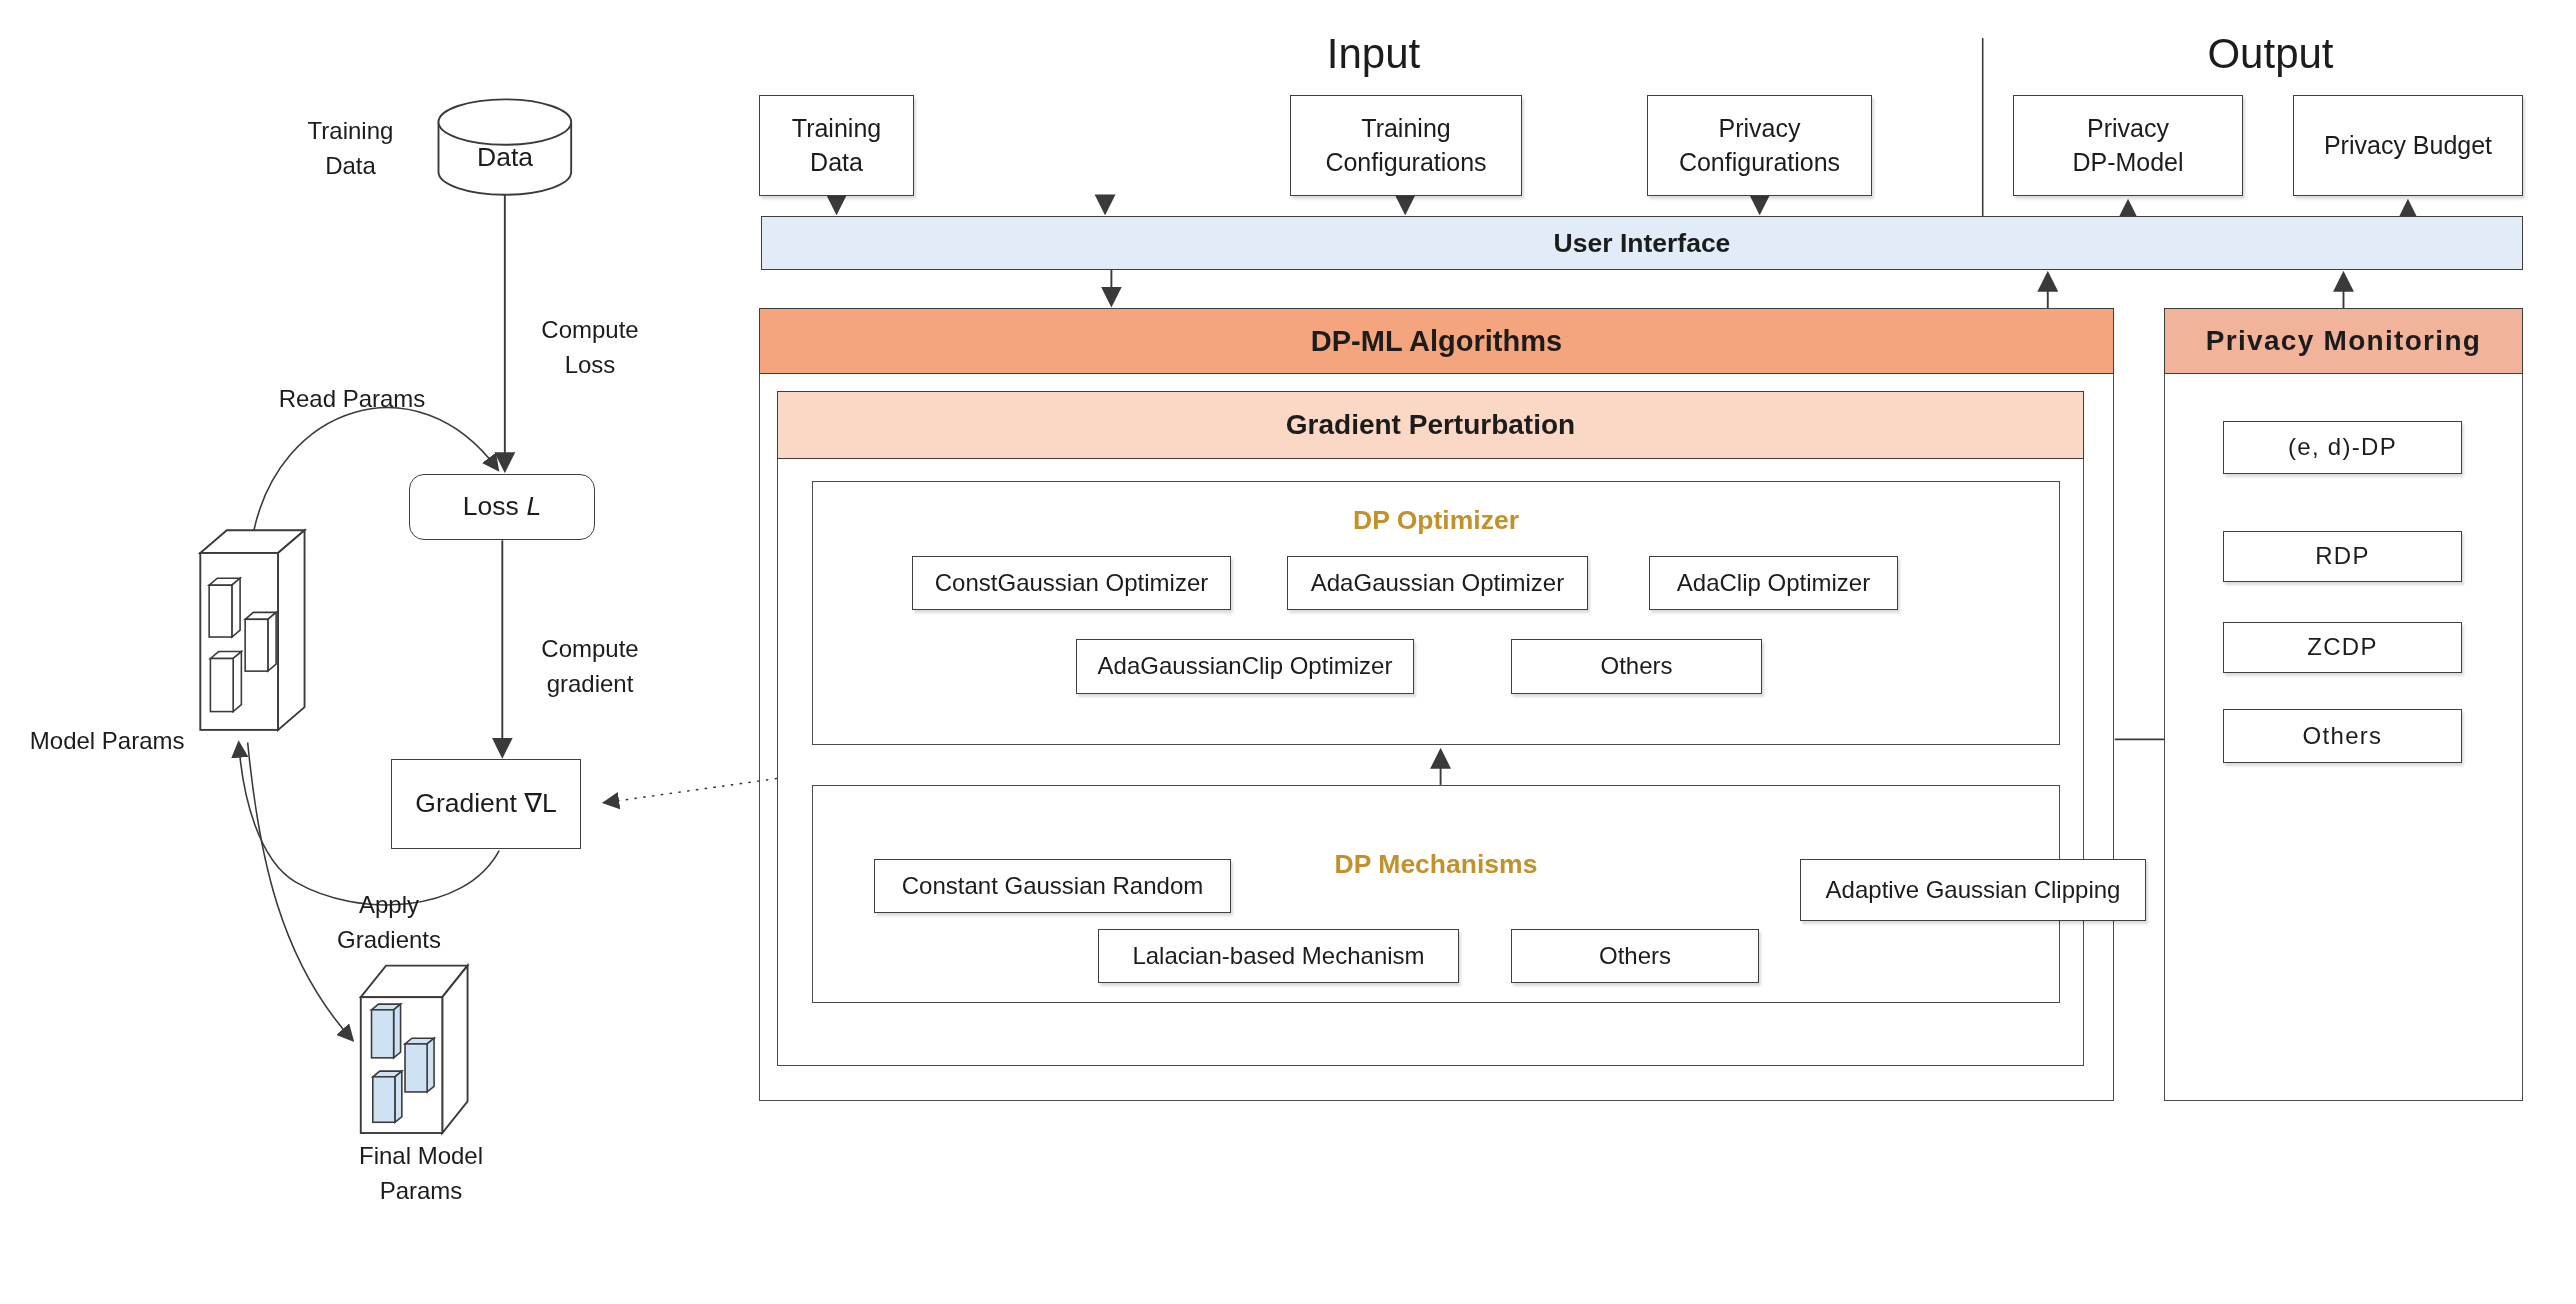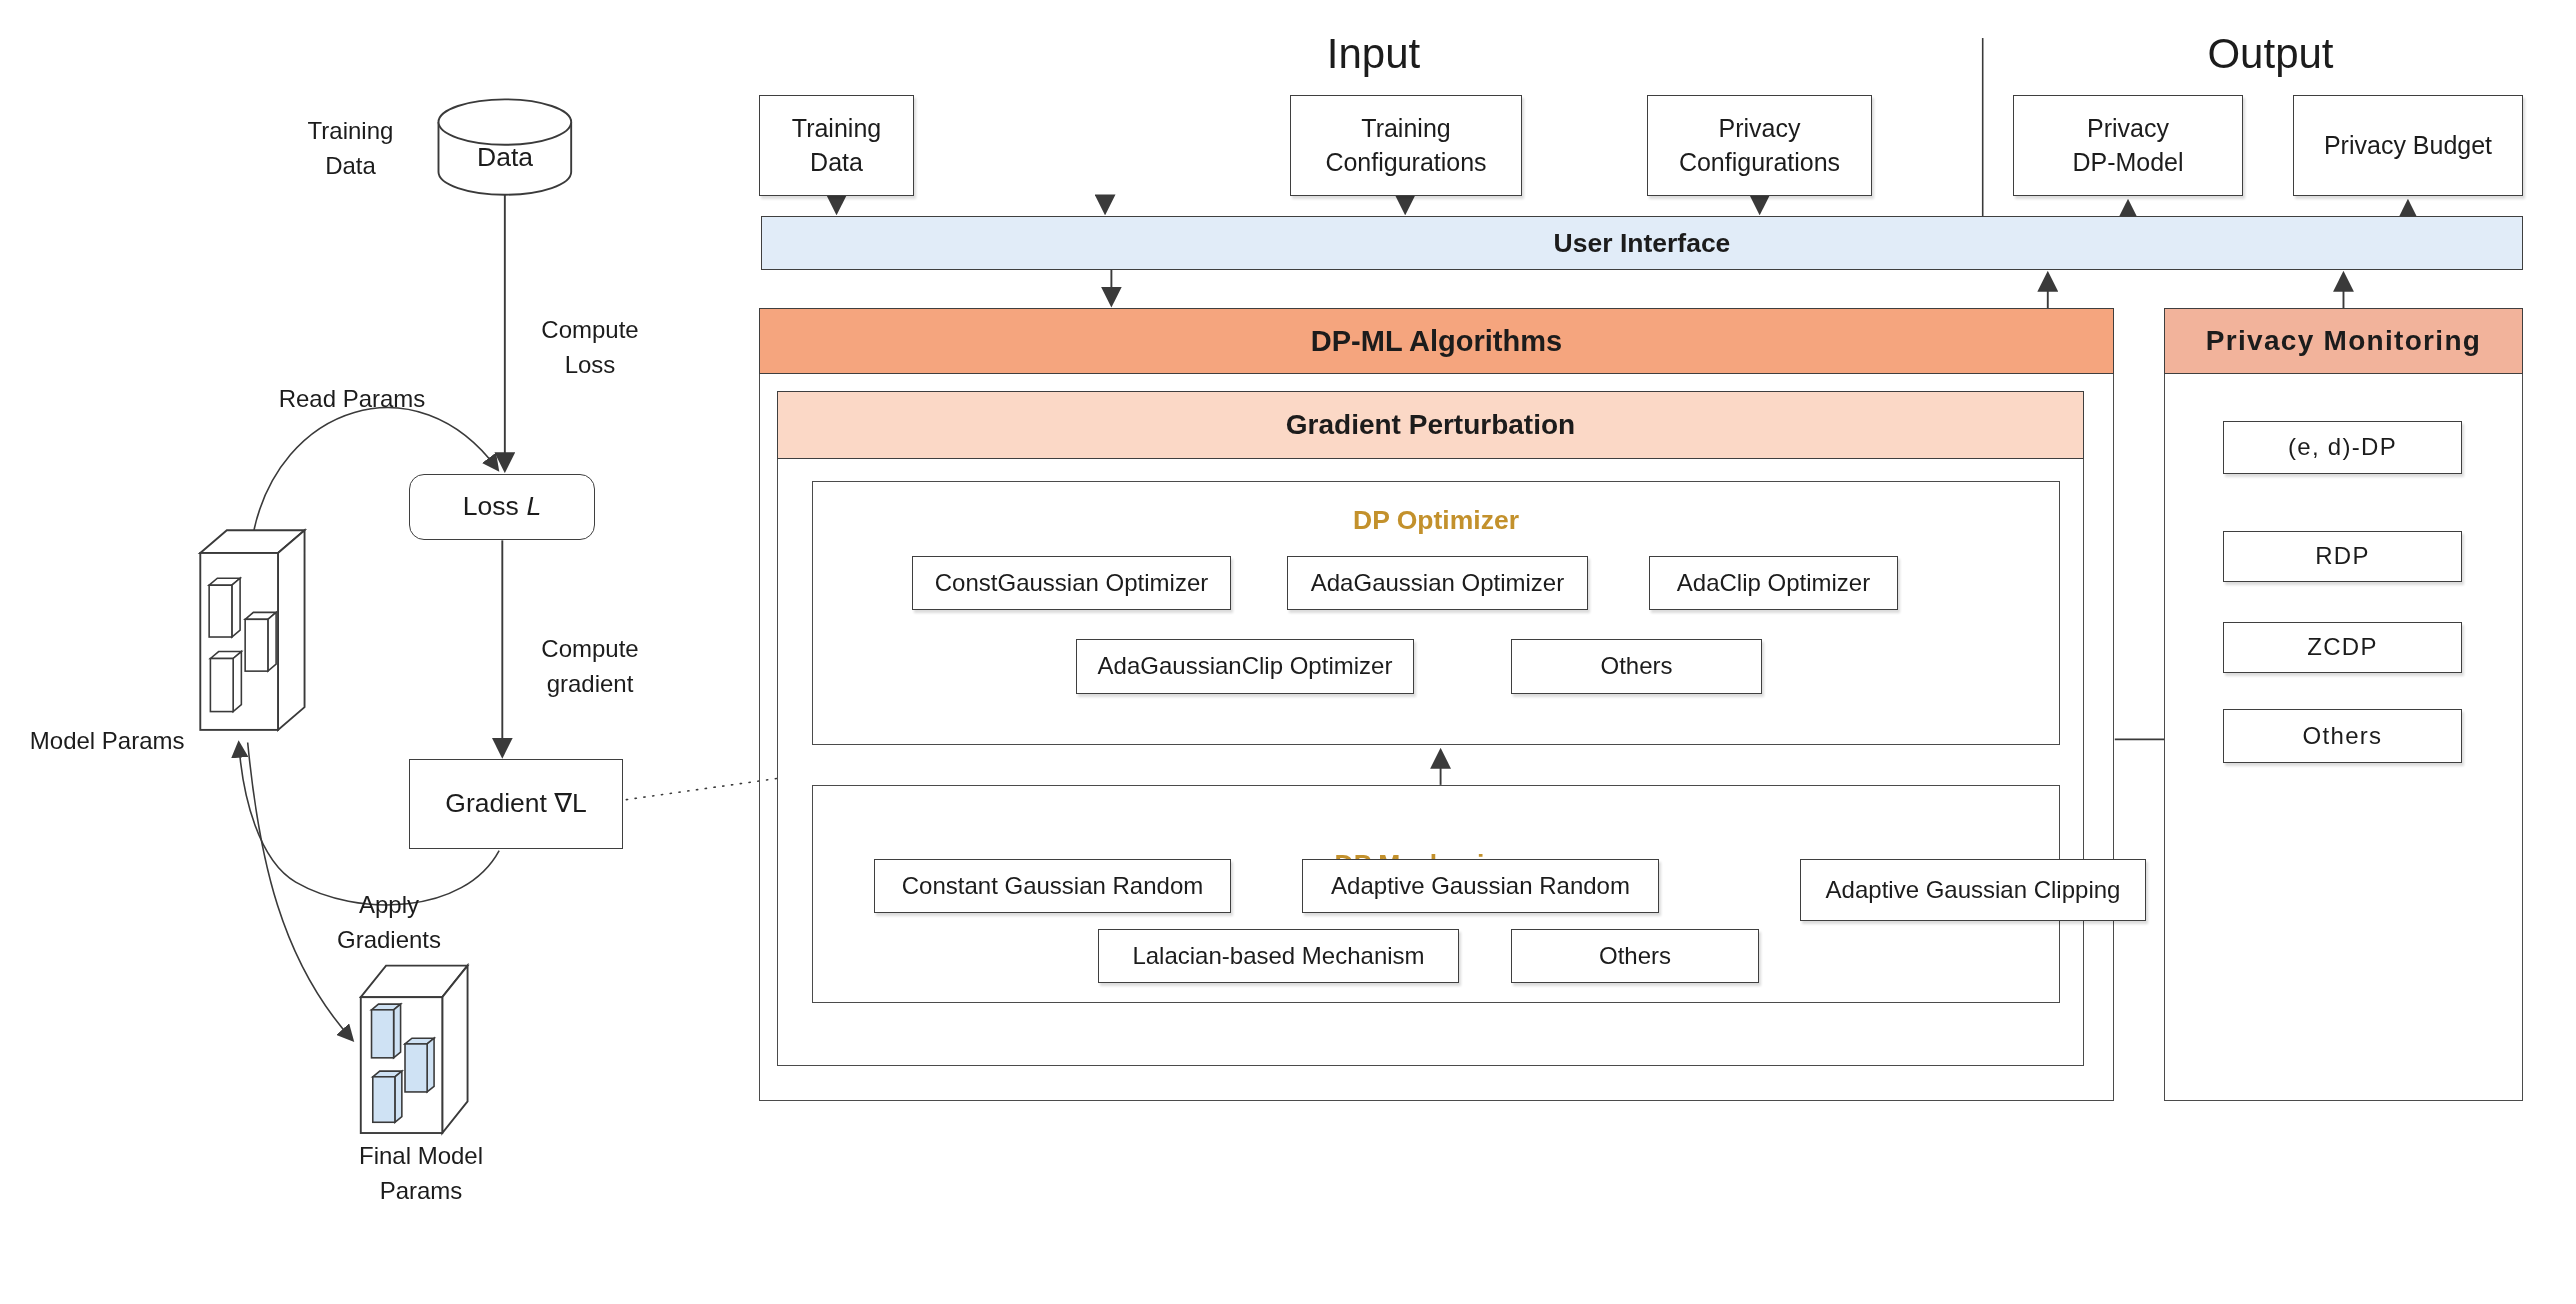--- a/index.html
+++ b/index.html
@@ -119,21 +119,21 @@
   <div class="abs lbl" style="left:251px;top:385px;width:202px;height:28.4px">Read Params</div>
 
   <div class="abs box plain rounded" style="left:409px;top:474px;width:186px;height:66px">
     <span>Loss</span>
     <span class="it">L</span>
   </div>
 
   <div class="abs lbl" style="left:511px;top:632px;width:158px;height:70px">Compute
 gradient</div>
 
-  <div class="abs box plain" style="left:409px;top:759px;width:214px;height:90px;font-size:26.5px">Gradient ∇L</div>
+  <div class="abs box plain" style="left:391px;top:759px;width:190px;height:90px;font-size:26.5px">Gradient ∇L</div>
 
   <div class="abs lbl" style="left:17.7px;top:727px;width:179px;height:28.4px">Model Params</div>
 
   <div class="abs lbl" style="left:310px;top:888px;width:158px;height:70px">Apply
 Gradients</div>
 
   <div class="abs lbl" style="left:322px;top:1139px;width:198px;height:70px">Final Model
 Params</div>
 
   <div class="abs title" style="left:1266px;top:25px;width:215px;height:57px">Input</div>
@@ -161,21 +161,20 @@
   <div class="abs gold" style="left:812px;top:504px;width:1248px;height:32px">DP Optimizer</div>
   <div class="abs box item" style="left:912px;top:556px;width:319px;height:54px">ConstGaussian Optimizer</div>
   <div class="abs box item" style="left:1287px;top:556px;width:301px;height:54px">AdaGaussian Optimizer</div>
   <div class="abs box item" style="left:1649px;top:556px;width:249px;height:54px">AdaClip Optimizer</div>
   <div class="abs box item" style="left:1076px;top:639px;width:338px;height:55px">AdaGaussianClip Optimizer</div>
   <div class="abs box item" style="left:1511px;top:639px;width:251px;height:55px">Others</div>
 
   <div class="abs container" style="left:812px;top:785px;width:1248px;height:218px"></div>
   <div class="abs gold" style="left:812px;top:848px;width:1248px;height:32px">DP Mechanisms</div>
   <div class="abs box item" style="left:874px;top:859px;width:357px;height:54px">Constant Gaussian Random</div>
-  <div class="abs box item" style="left:1302px;top:859px;width:357px;height:54px">Adaptive Gaussian Random</div>
   <div class="abs box item" style="left:1800px;top:859px;width:346px;height:62px">Adaptive Gaussian Clipping</div>
   <div class="abs box item" style="left:1098px;top:929px;width:361px;height:54px">Lalacian-based Mechanism</div>
   <div class="abs box item" style="left:1511px;top:929px;width:248px;height:54px">Others</div>
 
   <div class="abs container" style="left:2164px;top:308px;width:359px;height:793px"></div>
   <div class="abs hdr pm" style="left:2164px;top:308px;width:359px;height:66px;background:var(--pm-header);font-size:28px">Privacy Monitoring</div>
   <div class="abs box item pm" style="left:2223px;top:421px;width:239px;height:53px">(e, d)-DP</div>
   <div class="abs box item pm" style="left:2223px;top:531px;width:239px;height:51px">RDP</div>
   <div class="abs box item pm" style="left:2223px;top:622px;width:239px;height:51px">ZCDP</div>
   <div class="abs box item pm" style="left:2223px;top:709px;width:239px;height:54px">Others</div>

